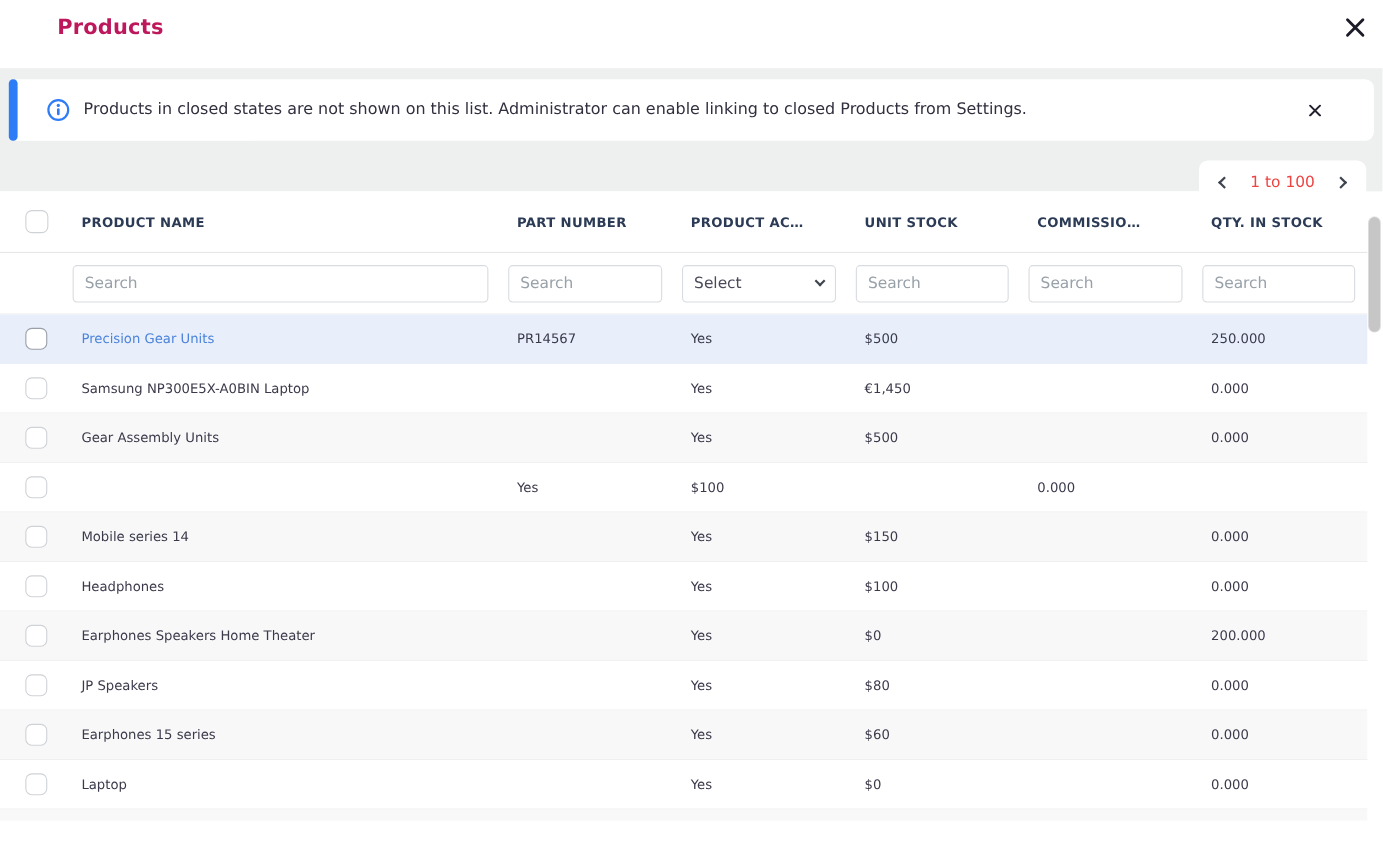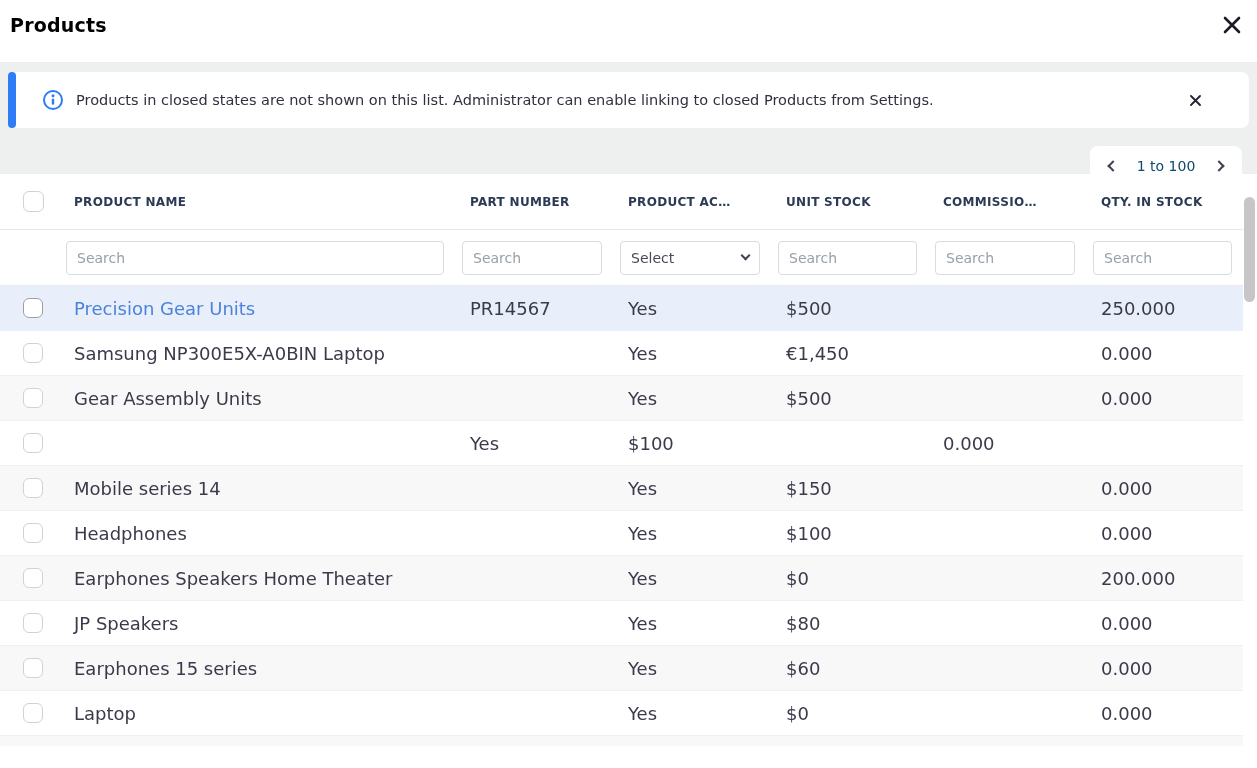--- a/index.html
+++ b/index.html
@@ -2,38 +2,38 @@
 <html><head>
 <meta charset="utf-8">
 <style>
   * { margin:0; padding:0; box-sizing:border-box; }
   html,body { width:1257px; height:768px; overflow:hidden; background:#fff;
     font-family:"DejaVu Sans","Liberation Sans",sans-serif; }
 
   
   .modal-header { height:62px; background:#fff; display:flex; align-items:flex-start;
     justify-content:space-between; padding:14px 14px 0 10px; }
-  .modal-title { font-size:19px; font-weight:700; color:#000000; letter-spacing:.2px; }
+  .modal-title { font-size:19px; font-weight:700; color:#be185d; letter-spacing:.2px;margin-left:42px; }
   .modal-close { cursor:pointer; padding:2px; margin-top:0; }
 
   
   .band { background:#eef0f0; height:112px; padding:10px 8px 0 8px; }
   .banner { position:relative; background:#fff; border-radius:8px; height:56px;
     display:flex; align-items:center; padding:0 44px 0 34px; }
   .banner-accent { position:absolute; left:0; top:0; width:8px; height:56px;
     background:#2e7cf6; border-radius:6px; }
   .banner-info { width:22px; height:22px; flex:0 0 22px; margin-right:12px; }
   .banner-text { font-size:14.5px; color:#30303f; flex:1 1 auto; white-space:nowrap;
     overflow:hidden; }
   .banner-dismiss { cursor:pointer; padding:4px; margin-left:10px; }
 
   .pager-row { display:flex; justify-content:flex-end; padding:18px 7px 0 0; }
   .pager { background:#fff; border-radius:8px; width:152px; height:40px; display:flex;
     align-items:center; justify-content:space-between; padding:0 16px; }
-  .pager-label { font-size:14px; color:#0c4a6e; }
+  .pager-label { font-size:14px; color:#ef4444; }
   .chev { display:inline-block; width:8px; height:8px; border-left:2px solid #3e4450;
     border-bottom:2px solid #3e4450; }
   .chev.left  { transform:rotate(45deg); }
   .chev.right { transform:rotate(225deg); }
   .chev-btn { cursor:pointer; padding:3px; display:flex; align-items:center; }
 
   
   .table { margin-right:14px; }
   .grid { display:grid; grid-template-columns:66px 396px 158px 158px 157px 158px 1fr;
     align-items:center; }
@@ -55,21 +55,21 @@
   .f-qty input { width:139px; }
   .filter-select { width:calc(100% - 18px); display:flex; align-items:center;
     justify-content:space-between; cursor:pointer; color:#4a4a5a; }
   .sel-chev { width:7px; height:7px; border-left:2px solid #3e4450;
     border-bottom:2px solid #3e4450; transform:rotate(-45deg); margin-top:-4px; }
 
   .row { height:45px; background:#fff; border-bottom:1px solid #f0f0f0; }
   .row.shaded { background:#f8f8f9; }
   .row.selected { background:#e8effb; border-bottom-color:#e8effb; }
   .row.selected .checkbox { border-color:#9aa0a8; }
-  .cell { font-size:18px; color:#3a3a4b; padding-left:8px; white-space:nowrap;
+  .cell { font-size:12px; color:#3a3a4b; padding-left:8px; white-space:nowrap;
     overflow:hidden; }
   .cell.link { color:#4b83da; cursor:pointer; }
   .row .checkbox { width:20px; height:20px; }
 
   .partial-row { height:10px; background:#f8f8f9; margin-right:14px; }
 
   
   .scroll-thumb { position:fixed; right:2px; top:197px; width:11px; height:105px;
     background:#c6c6c6; border-radius:6px; cursor:pointer; }
 </style>

